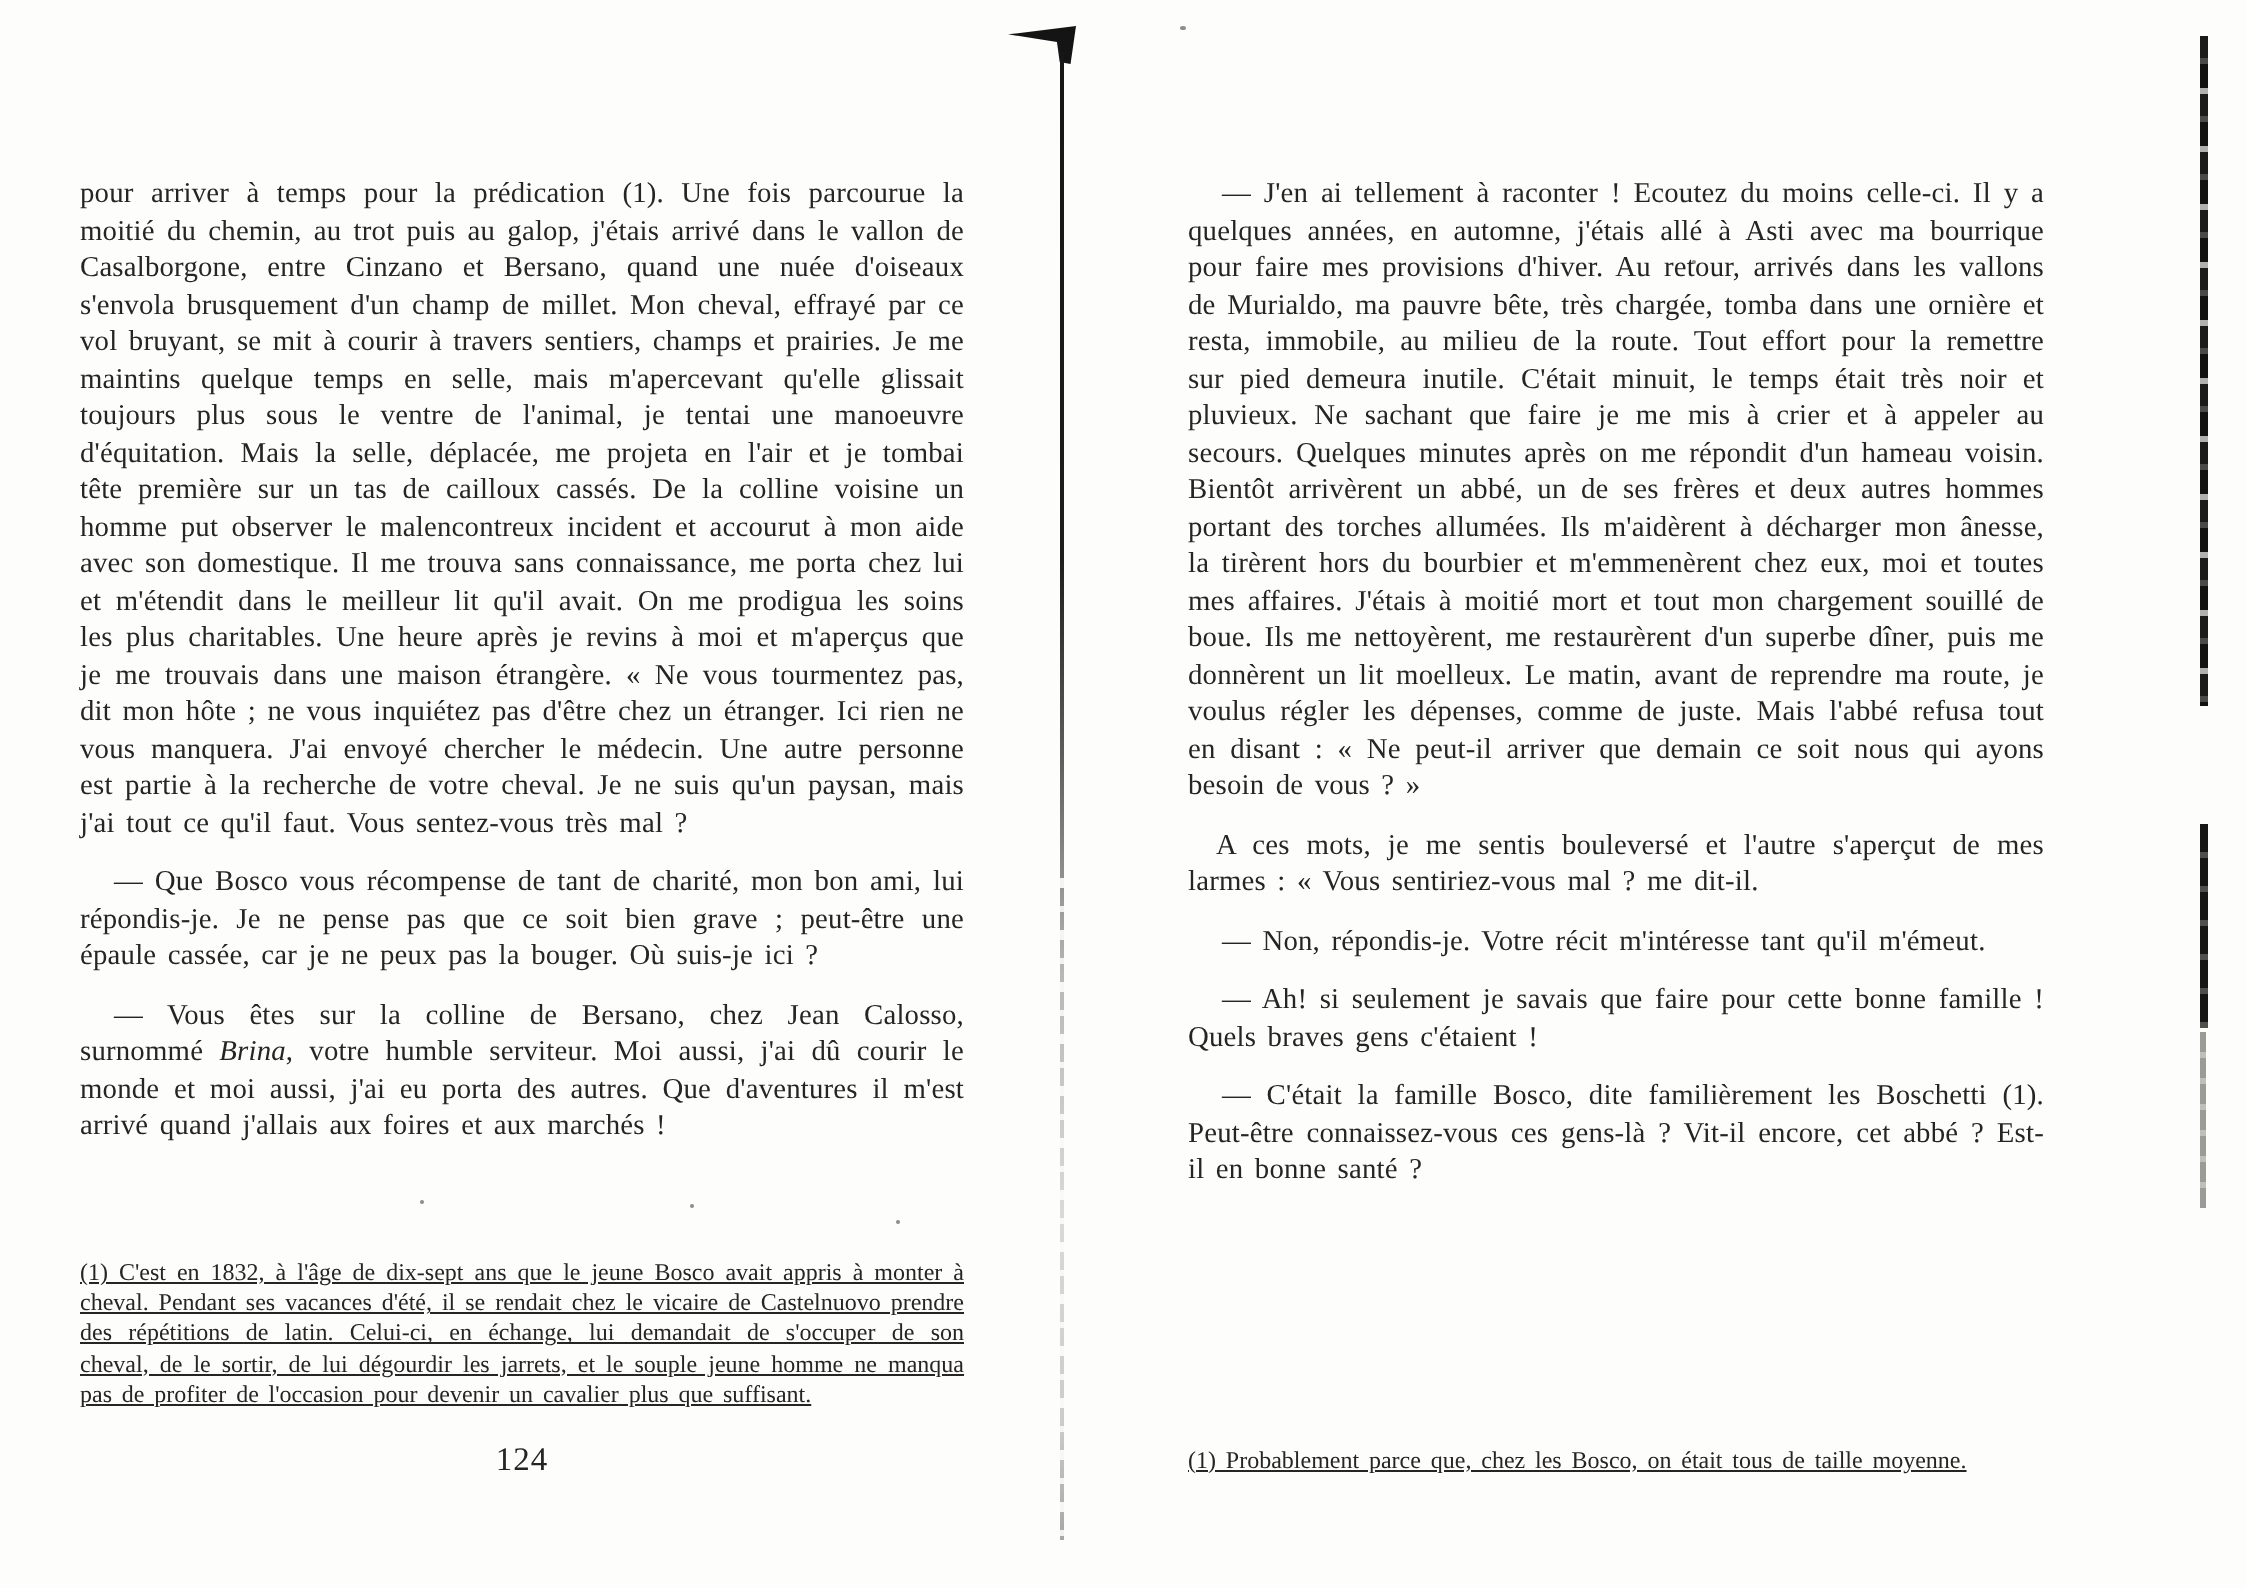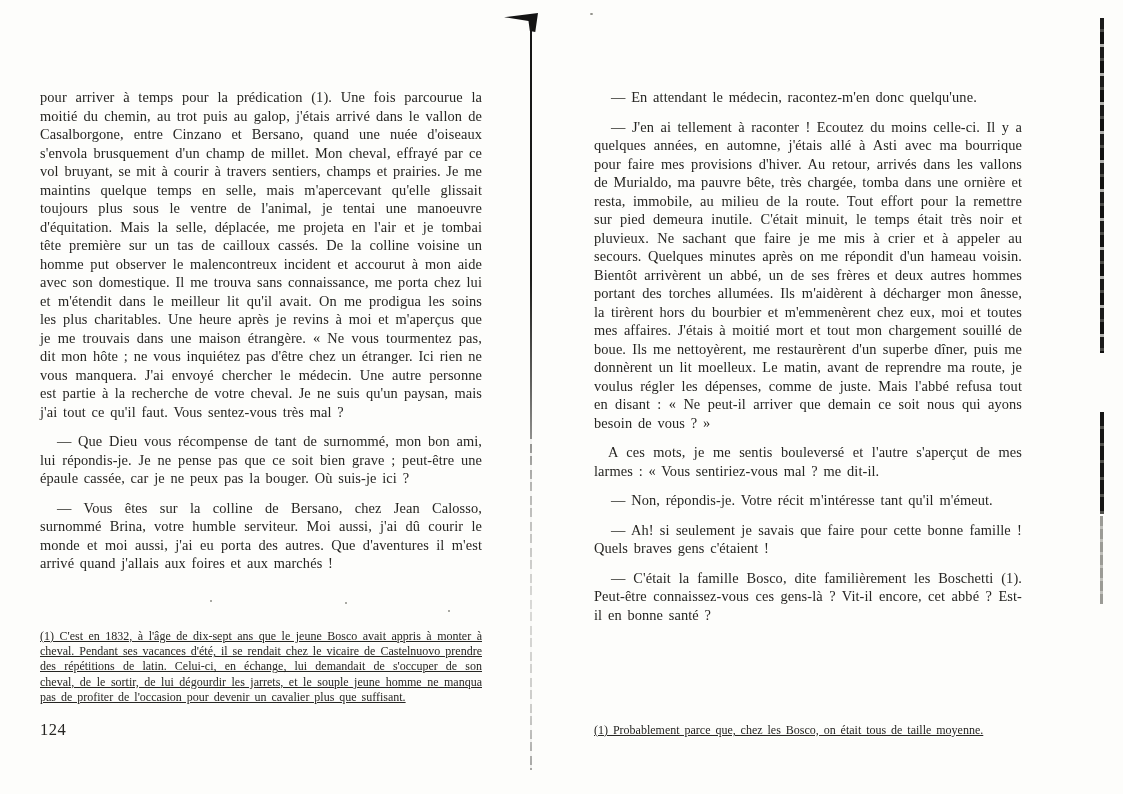--- a/index.html
+++ b/index.html
@@ -29,36 +29,36 @@
     margin:0 0 11px 0;
     font-size:14.4px;
     line-height:18.5px;
     text-align:justify;
     word-spacing:0.14em;
     letter-spacing:0.1px;
   }
   .no-indent{ text-indent:0; }
   .dialog{ text-indent:17px; }
   .indent{ text-indent:14px; }
-  .italic-term{ }
+  .italic-term{ font-style:italic; }
 
   .footnote{
     margin:0;
     margin-top:auto;
     font-size:12px;
     line-height:15.2px;
     text-align:justify;
     word-spacing:0.16em;
     text-decoration:underline;
   }
   .page-number{
     font-size:16.5px;
     letter-spacing:0.5px;
   }
-  .pn-left{ margin-top:15px; text-align:left; }
+  .pn-left{ margin-top:15px; text-align:center; }
   .pn-right{ margin-top:9px; text-align:right; }
 
   
   .binding-wedge{
     position:absolute; left:504px; top:13px;
     width:34px; height:19px;
     background:#141414;
     clip-path:polygon(0% 22%, 100% 0%, 92% 100%, 76% 95%, 72% 42%);
   }
   .gutter-line{
@@ -112,28 +112,27 @@
   .speck-4{ left:846px; top:130px; }
   .speck-5{ left:590px; top:13px; width:3px; height:2px; }
 </style>
 </head>
 <body>
 
 <div>
 
   <div class="page page-left">
     <p class="body-par no-indent">pour arriver à temps pour la prédication (1). Une fois parcourue la moitié du chemin, au trot puis au galop, j'étais arrivé dans le vallon de Casalborgone, entre Cinzano et Bersano, quand une nuée d'oiseaux s'envola brusquement d'un champ de millet. Mon cheval, effrayé par ce vol bruyant, se mit à courir à travers sentiers, champs et prairies. Je me maintins quelque temps en selle, mais m'apercevant qu'elle glissait toujours plus sous le ventre de l'animal, je tentai une manoeuvre d'équitation. Mais la selle, déplacée, me projeta en l'air et je tombai tête première sur un tas de cailloux cassés. De la colline voisine un homme put observer le malencontreux incident et accourut à mon aide avec son domestique. Il me trouva sans connaissance, me porta chez lui et m'étendit dans le meilleur lit qu'il avait. On me prodigua les soins les plus charitables. Une heure après je revins à moi et m'aperçus que je me trouvais dans une maison étrangère. « Ne vous tourmentez pas, dit mon hôte ; ne vous inquiétez pas d'être chez un étranger. Ici rien ne vous manquera. J'ai envoyé chercher le médecin. Une autre personne est partie à la recherche de votre cheval. Je ne suis qu'un paysan, mais j'ai tout ce qu'il faut. Vous sentez-vous très mal ?</p>
-    <p class="body-par dialog">— Que Dieu vous récompense de tant de surnommé, mon bon ami, lui répondis-je. Je ne pense pas que ce soit bien grave ; peut-être une épaule cassée, car je ne peux pas la bouger. Où suis-je ici ?</p>
+    <p class="body-par dialog">— Que Bosco vous récompense de tant de charité, mon bon ami, lui répondis-je. Je ne pense pas que ce soit bien grave ; peut-être une épaule cassée, car je ne peux pas la bouger. Où suis-je ici ?</p>
     <p class="body-par dialog"><span>— Vous êtes sur la colline de Bersano, chez Jean Calosso, surnommé </span><span class="italic-term">Brina</span><span>, votre humble serviteur. Moi aussi, j'ai dû courir le monde et moi aussi, j'ai eu porta des autres. Que d'aventures il m'est arrivé quand j'allais aux foires et aux marchés !</span></p>
     <p class="footnote">(1) C'est en 1832, à l'âge de dix-sept ans que le jeune Bosco avait appris à monter à cheval. Pendant ses vacances d'été, il se rendait chez le vicaire de Castelnuovo prendre des répétitions de latin. Celui-ci, en échange, lui demandait de s'occuper de son cheval, de le sortir, de lui dégourdir les jarrets, et le souple jeune homme ne manqua pas de profiter de l'occasion pour devenir un cavalier plus que suffisant.</p>
     <div class="page-number pn-left">124</div>
   </div>
 
   <div class="page page-right">
-    <p class="body-par dialog">— En attendant le médecin, racontez-m'en donc quelqu'une.</p>
     <p class="body-par dialog">— J'en ai tellement à raconter ! Ecoutez du moins celle-ci. Il y a quelques années, en automne, j'étais allé à Asti avec ma bourrique pour faire mes provisions d'hiver. Au retour, arrivés dans les vallons de Murialdo, ma pauvre bête, très chargée, tomba dans une ornière et resta, immobile, au milieu de la route. Tout effort pour la remettre sur pied demeura inutile. C'était minuit, le temps était très noir et pluvieux. Ne sachant que faire je me mis à crier et à appeler au secours. Quelques minutes après on me répondit d'un hameau voisin. Bientôt arrivèrent un abbé, un de ses frères et deux autres hommes portant des torches allumées. Ils m'aidèrent à décharger mon ânesse, la tirèrent hors du bourbier et m'emmenèrent chez eux, moi et toutes mes affaires. J'étais à moitié mort et tout mon chargement souillé de boue. Ils me nettoyèrent, me restaurèrent d'un superbe dîner, puis me donnèrent un lit moelleux. Le matin, avant de reprendre ma route, je voulus régler les dépenses, comme de juste. Mais l'abbé refusa tout en disant : « Ne peut-il arriver que demain ce soit nous qui ayons besoin de vous ? »</p>
     <p class="body-par indent">A ces mots, je me sentis bouleversé et l'autre s'aperçut de mes larmes : « Vous sentiriez-vous mal ? me dit-il.</p>
     <p class="body-par dialog">— Non, répondis-je. Votre récit m'intéresse tant qu'il m'émeut.</p>
     <p class="body-par dialog">— Ah! si seulement je savais que faire pour cette bonne famille ! Quels braves gens c'étaient !</p>
     <p class="body-par dialog">— C'était la famille Bosco, dite familièrement les Boschetti (1). Peut-être connaissez-vous ces gens-là ? Vit-il encore, cet abbé ? Est-il en bonne santé ?</p>
     <p class="footnote">(1) Probablement parce que, chez les Bosco, on était tous de taille moyenne.</p>
   </div>
 
   <div class="binding-wedge"></div>
   <div class="gutter-line"></div>

